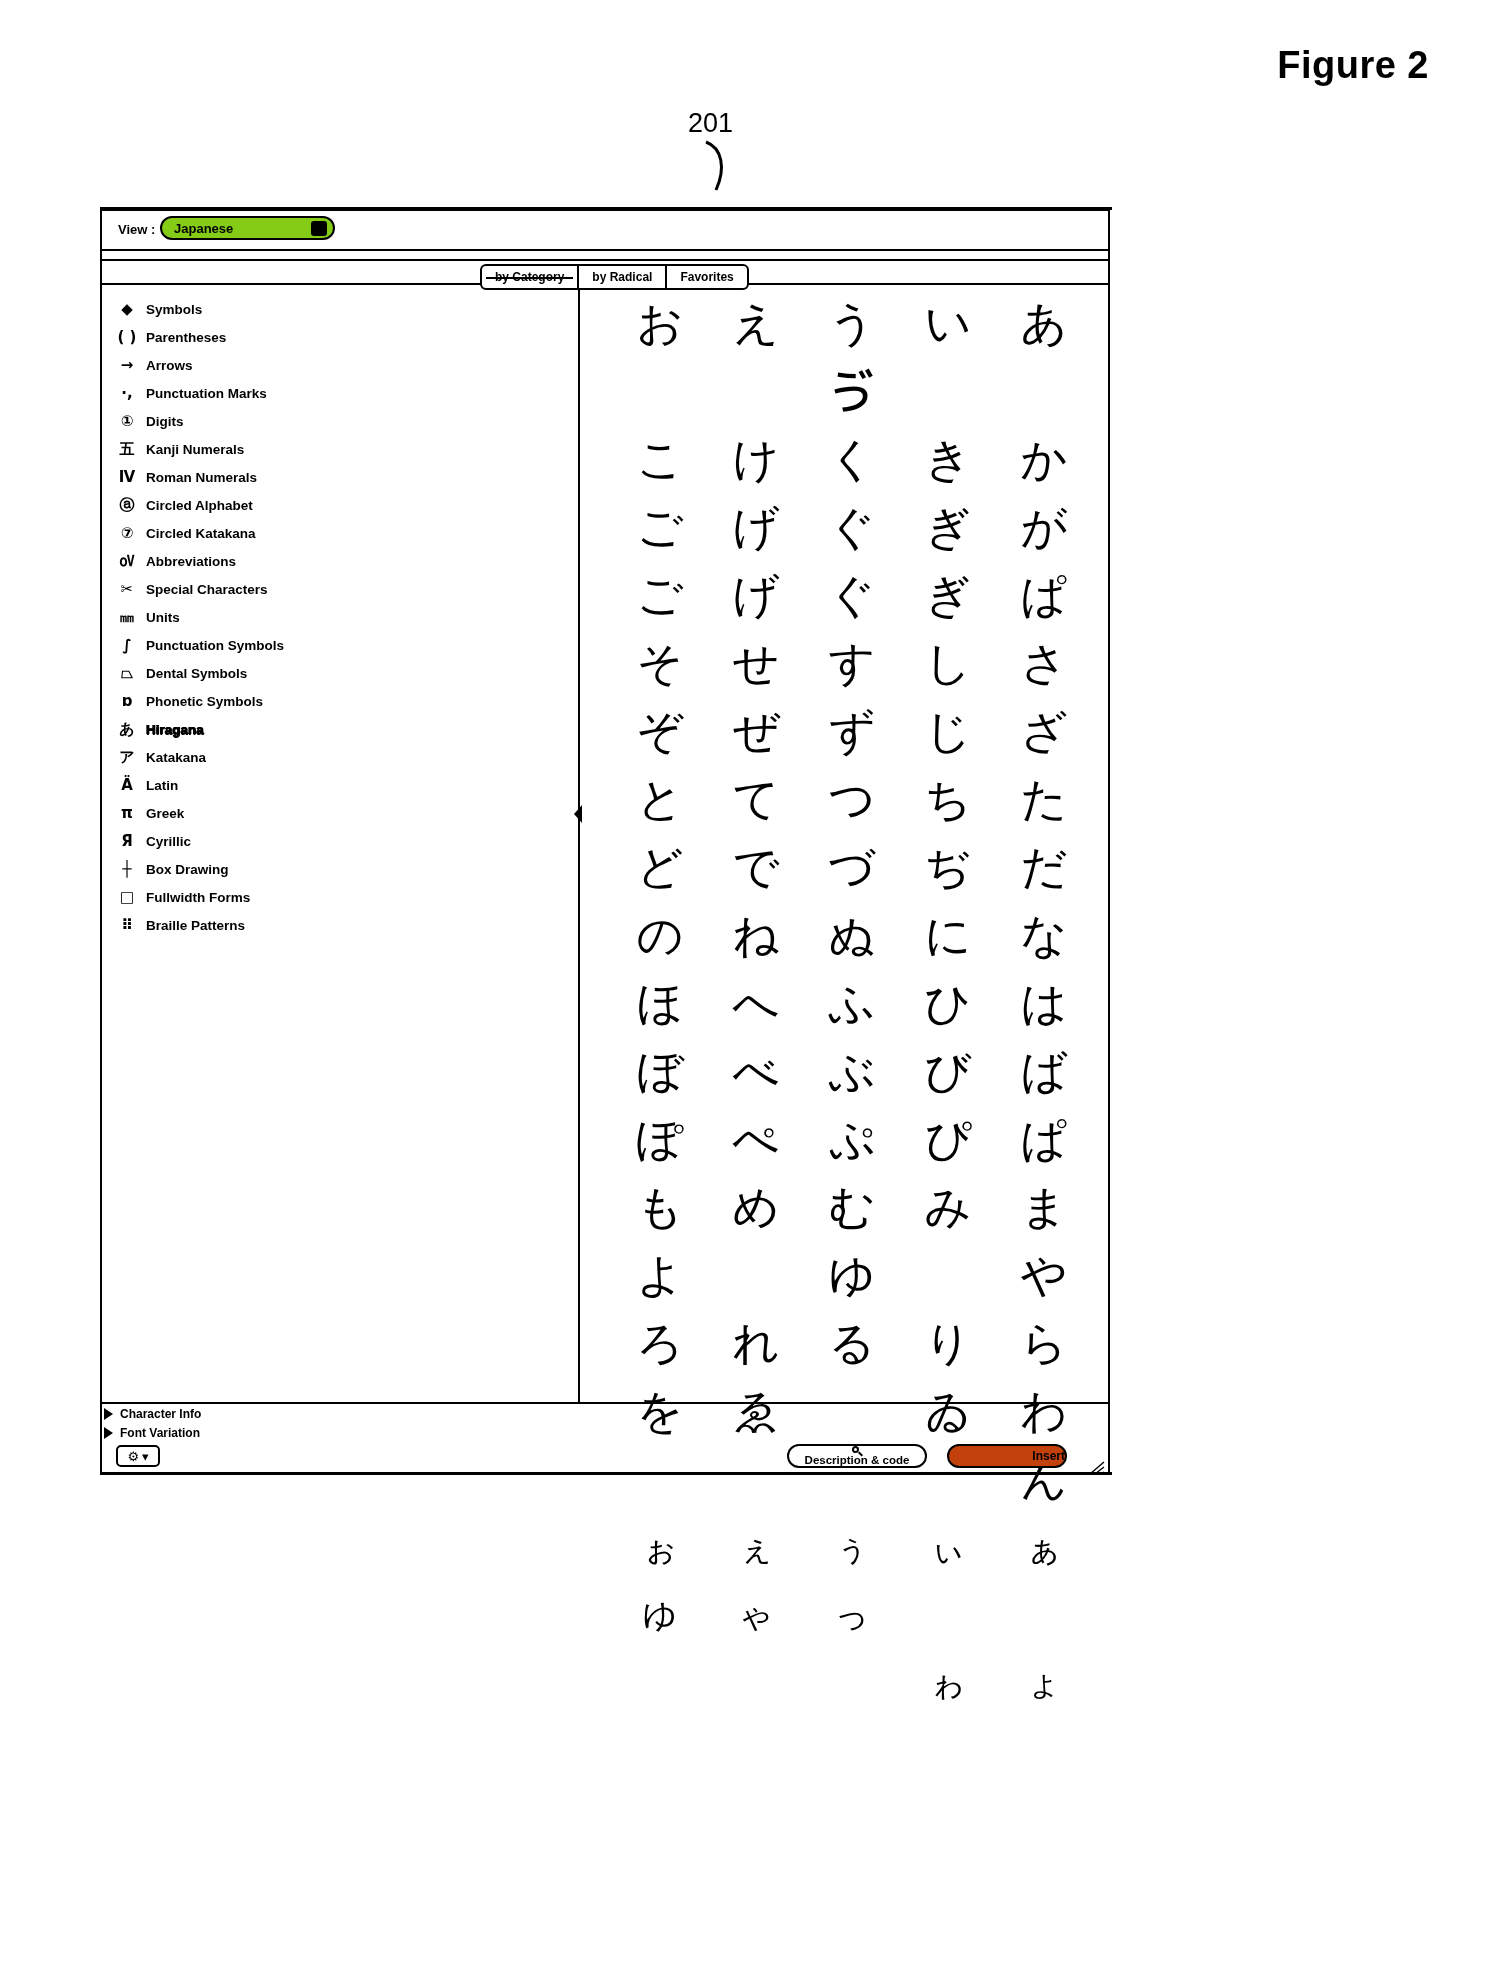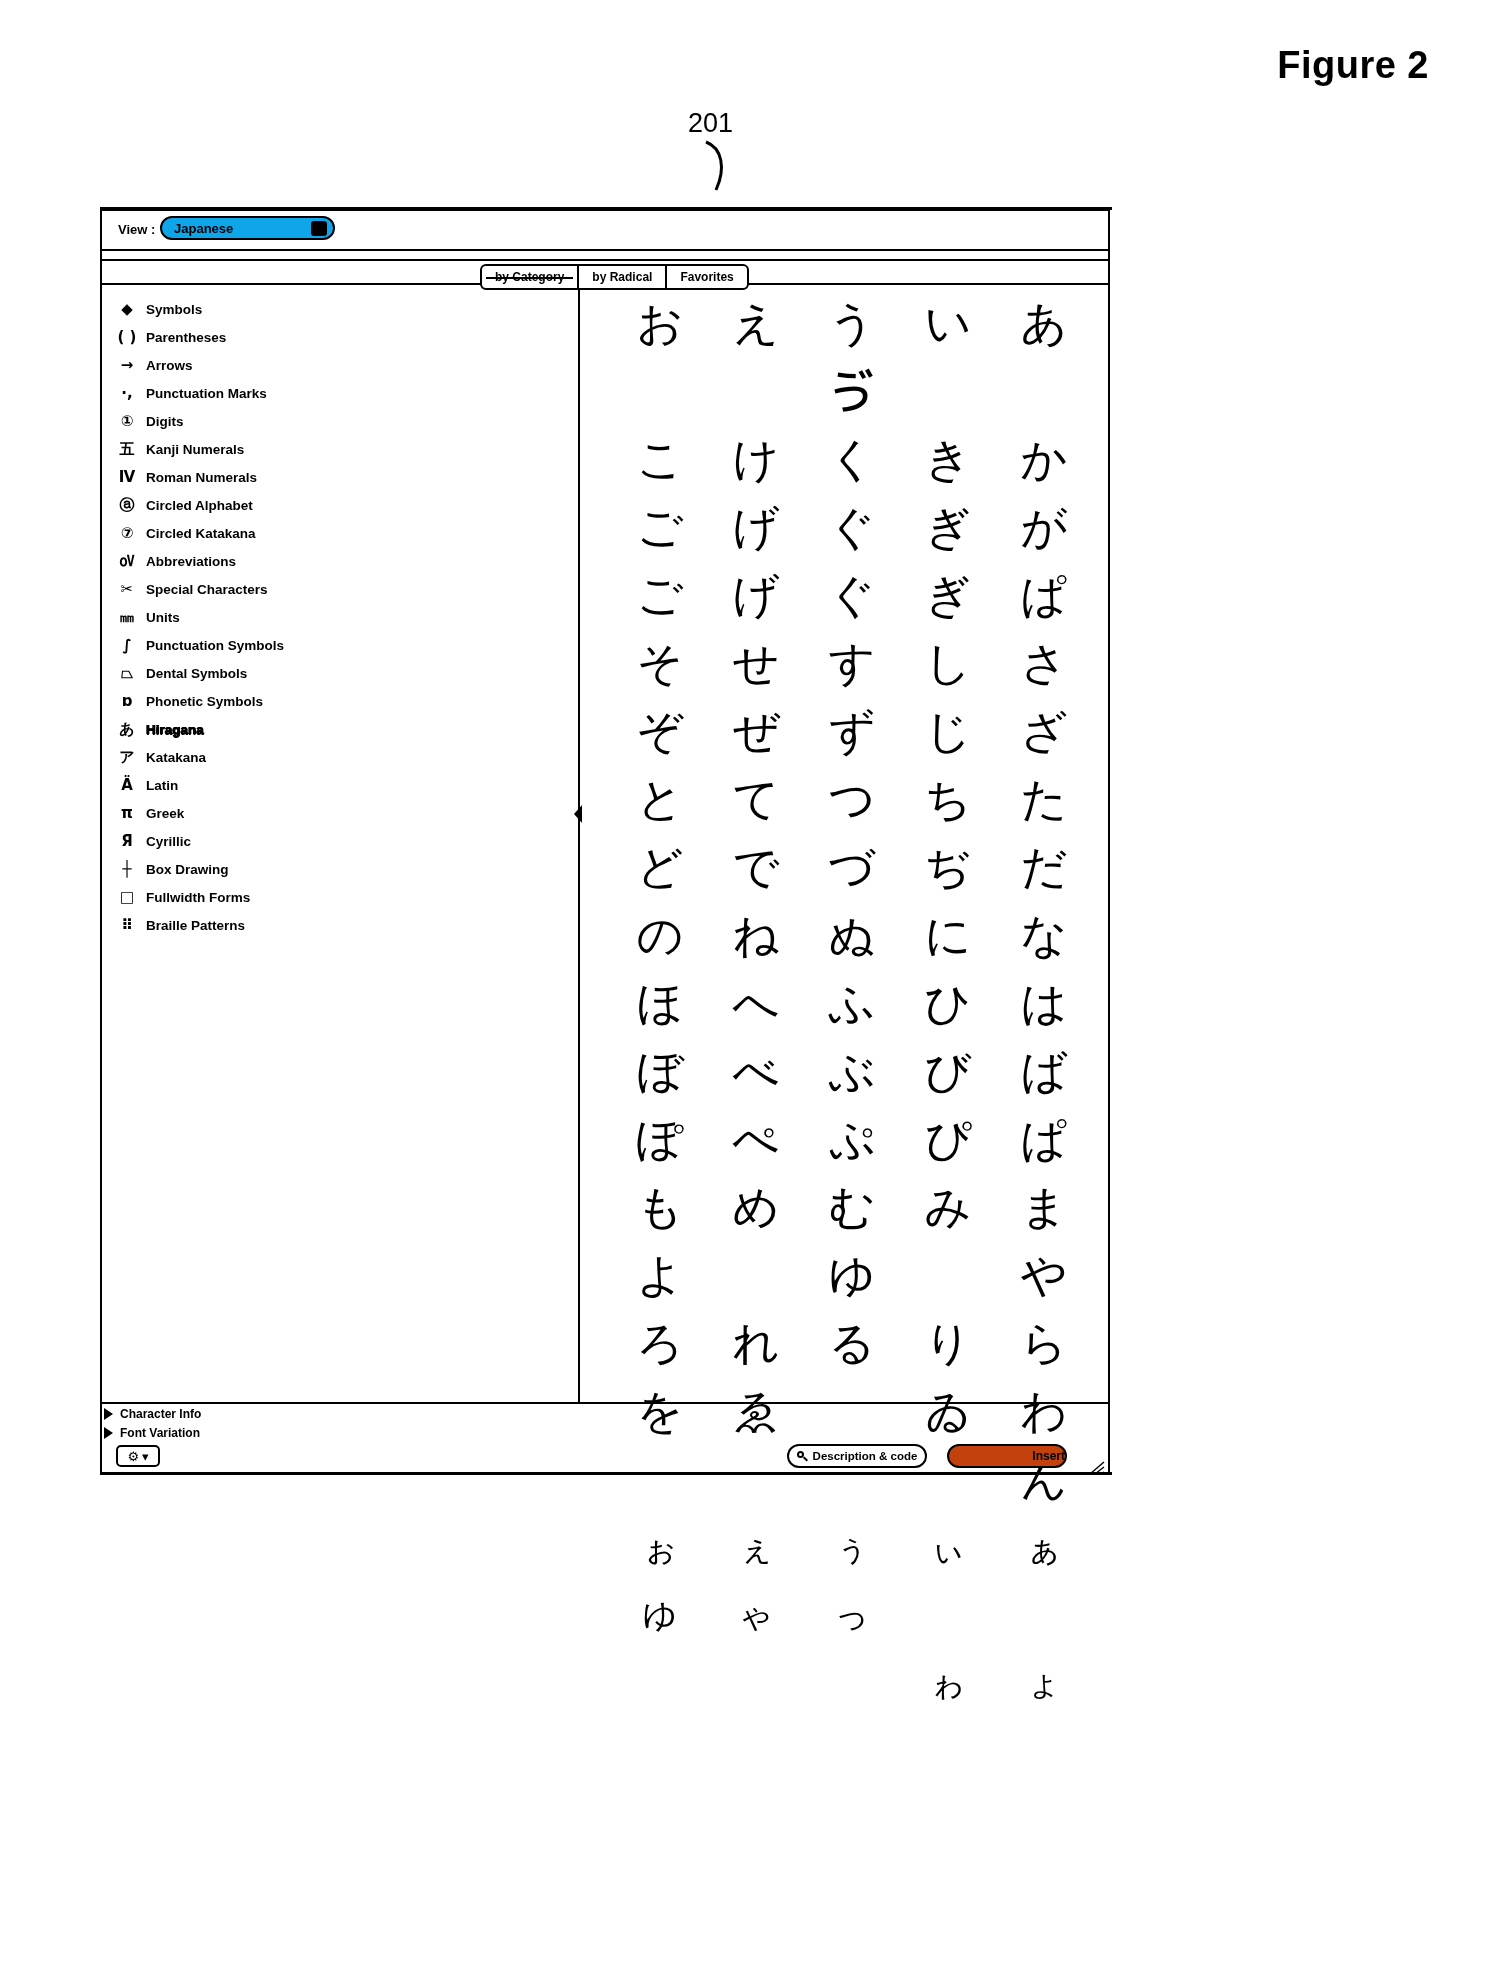--- a/index.html
+++ b/index.html
@@ -137,21 +137,21 @@
   }
   #view-popup {
     position: absolute;
     left: 58px;
     top: 5px;
     width: 175px;
     height: 24px;
     border: 2px solid #000;
     border-radius: 12px;
     box-sizing: border-box;
-    background: #0ea5e9;
+    background: #84cc16;
   }
   #view-popup-value {
     position: absolute;
     left: 12px;
     top: 3px;
     font-size: 13px;
     font-weight: bold;
   }
   #view-popup-arrows {
     position: absolute;
@@ -347,20 +347,21 @@
     border: 2px solid #000;
     border-radius: 12px;
     box-sizing: border-box;
     display: flex;
     align-items: center;
     justify-content: center;
     gap: 5px;
     font-size: 11.5px;
     font-weight: bold;
     background: #fff;
+    flex-direction: column;
   }
   #insert-button {
     position: absolute;
     left: 845px;
     top: 40px;
     width: 120px;
     height: 24px;
     border: 2.5px solid #000;
     border-radius: 12px;
     box-sizing: border-box;

